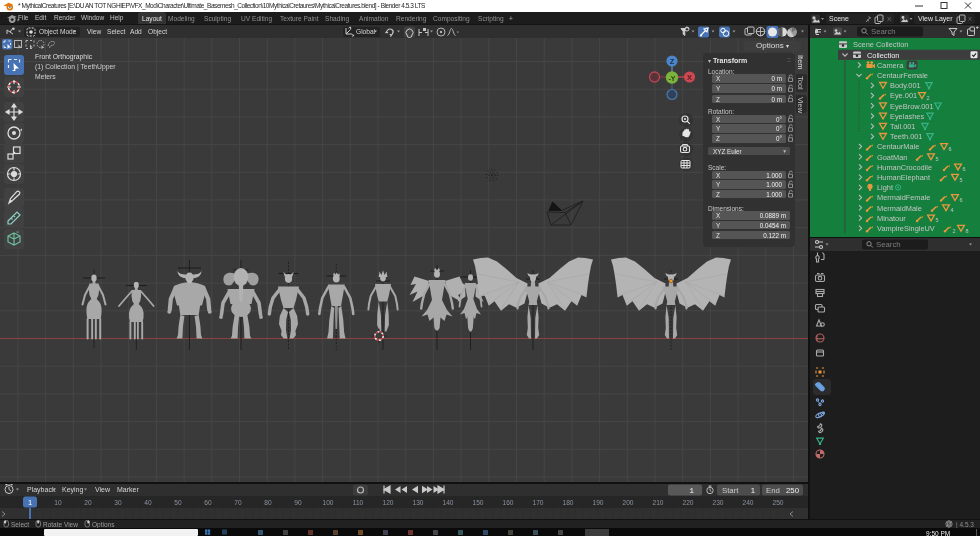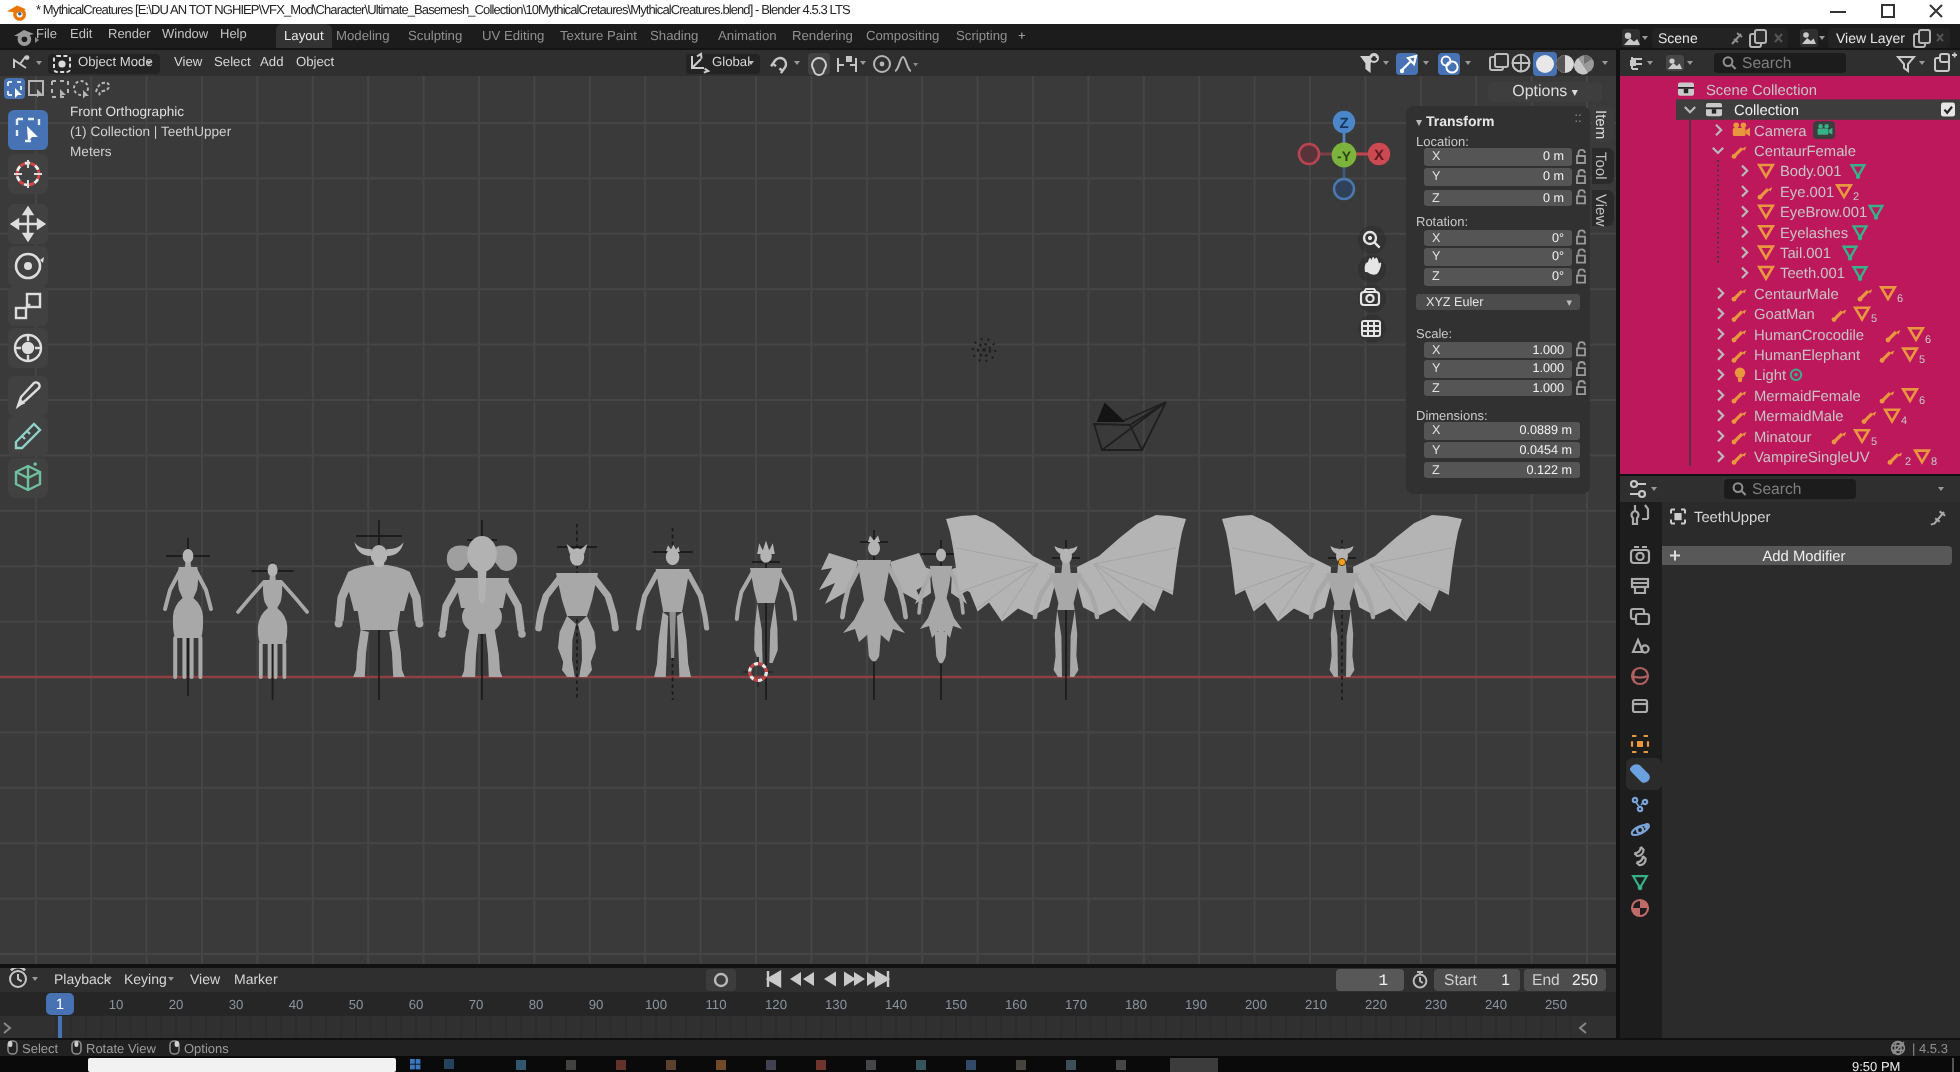--- a/index.html
+++ b/index.html
@@ -27,21 +27,21 @@
 .tbtn.blue{background:#4772b3;}
 
 #npanel{position:absolute;left:703px;top:15px;width:92px;height:194px;background:#313131;border-radius:4px;color:#cccccc;font-size:6.5px;}
 .fld{position:absolute;left:9px;width:74px;height:8.6px;background:#555555;border-radius:1.5px;color:#f2f2f2;}
 .fld .l{position:absolute;left:4px;top:1px;font-size:6.3px;color:#e3e3e3;}
 .fld .v{position:absolute;right:4px;top:1px;font-size:6.3px;color:#f2f2f2;}
 .lbl{position:absolute;left:5px;font-size:6.5px;color:#c9c9c9;}
 
 .stab{position:absolute;left:796px;width:11px;background:#2b2b2b;color:#c0c0c0;font-size:7.5px;border-radius:0 3px 3px 0;}
 
-#outliner{position:absolute;left:809px;top:38px;width:171px;height:199px;background:#be185d;padding-left:23px;}
+#outliner{position:absolute;left:809px;top:38px;width:171px;height:199px;background:#15803d;padding-left:23px;}
 #outhdr{position:absolute;left:809px;top:25px;width:171px;height:13px;background:#2f2f2f;}
 
 #props{position:absolute;left:809px;top:251px;width:171px;height:269px;background:#2b2b2b;}
 #prophdr{position:absolute;left:809px;top:238px;width:171px;height:13px;background:#2f2f2f;}
 #ptabs{position:absolute;left:809px;top:251px;width:22px;height:269px;background:#1d1d1d;}
 
 #tlhdr{position:absolute;left:0;top:483px;width:808px;height:13px;background:#2f2f2f;}
 #tlruler{position:absolute;left:0;top:496px;width:808px;height:12px;background:#262626;}
 #tltrack{position:absolute;left:0;top:508px;width:808px;height:12px;background:#303030;}
 
@@ -813,33 +813,20 @@
       <path d="M16.5 5.5 l3 0 l-1.5 2z" fill="#999"></path>
       <rect x="53" y="1.5" width="66" height="10" rx="2" fill="#1c1c1c"></rect>
       <g stroke="#909090" stroke-width="1" fill="none">
           <circle cx="60" cy="5.8" r="2.2"></circle>
           <path d="M61.8 7.5 l2 2"></path>
         </g>
       <text x="67" y="9" font-size="7.8" fill="#7e7e7e" font-family="Liberation Sans">Search</text>
       <path d="M160 5.5 l3 0 l-1.5 2z" fill="#999"></path>
     </svg>
   </div>
-  <div id="props">
-    <svg width="171" height="269" viewBox="0 0 171 269">
-      <g transform="translate(30,7.3)">
-          <path d="M-3.5 -3.5 h2 m3 0 h2 m-7 0 v2 m0 3 v2 m7 -7 v2 m0 3 v2 m-7 0 h2 m3 0 h2" stroke="#ccc" stroke-width="1" fill="none"></path>
-          <rect x="-1.8" y="-1.8" width="3.6" height="3.6" fill="#ccc"></rect>
-        </g>
-      <text x="38" y="10" font-size="7.4" fill="#d5d5d5" font-family="Liberation Sans">TeethUpper</text>
-      <path d="M158 11 l5-6 m-2.2-0.3 l2.8 2.2 m-5 1.2 l2.3 1.8 m-4.5 1.4 l2-0.6" stroke="#a8a8a8" stroke-width="1" fill="none"></path>
-      <rect x="19" y="22" width="148" height="9.5" rx="2" fill="#585858"></rect>
-      <path d="M26 26.7 h5 m-2.5 -2.5 v5" stroke="#ddd" stroke-width="1" fill="none"></path>
-      <text x="93" y="29.5" font-size="7.4" fill="#eee" text-anchor="middle" font-family="Liberation Sans">Add Modifier</text>
-    </svg>
-  </div>
   <div id="ptabs">
     <svg width="22" height="269" viewBox="0 0 22 269">
       <rect x="4" y="128" width="18" height="16" rx="3" fill="#2b2b2b"></rect>
       <g stroke="#ababab" stroke-width="1.1" fill="none">
         <g transform="translate(11,5)">
             <path d="M-2.5 -3.5 v3 m0 0 a2 2 0 0 0 -1 3.5 v3 h2 v-3 a2 2 0 0 0 -1 -3.5 M2.5 -3.5 l1.5 2 v5 m-3 0 h3"></path>
           </g>
         <g transform="translate(11,27)">
             <rect x="-4.5" y="-3" width="9" height="6.5" rx="1.5"></rect>
             <circle cx="0" cy="0.2" r="1.8"></circle>

